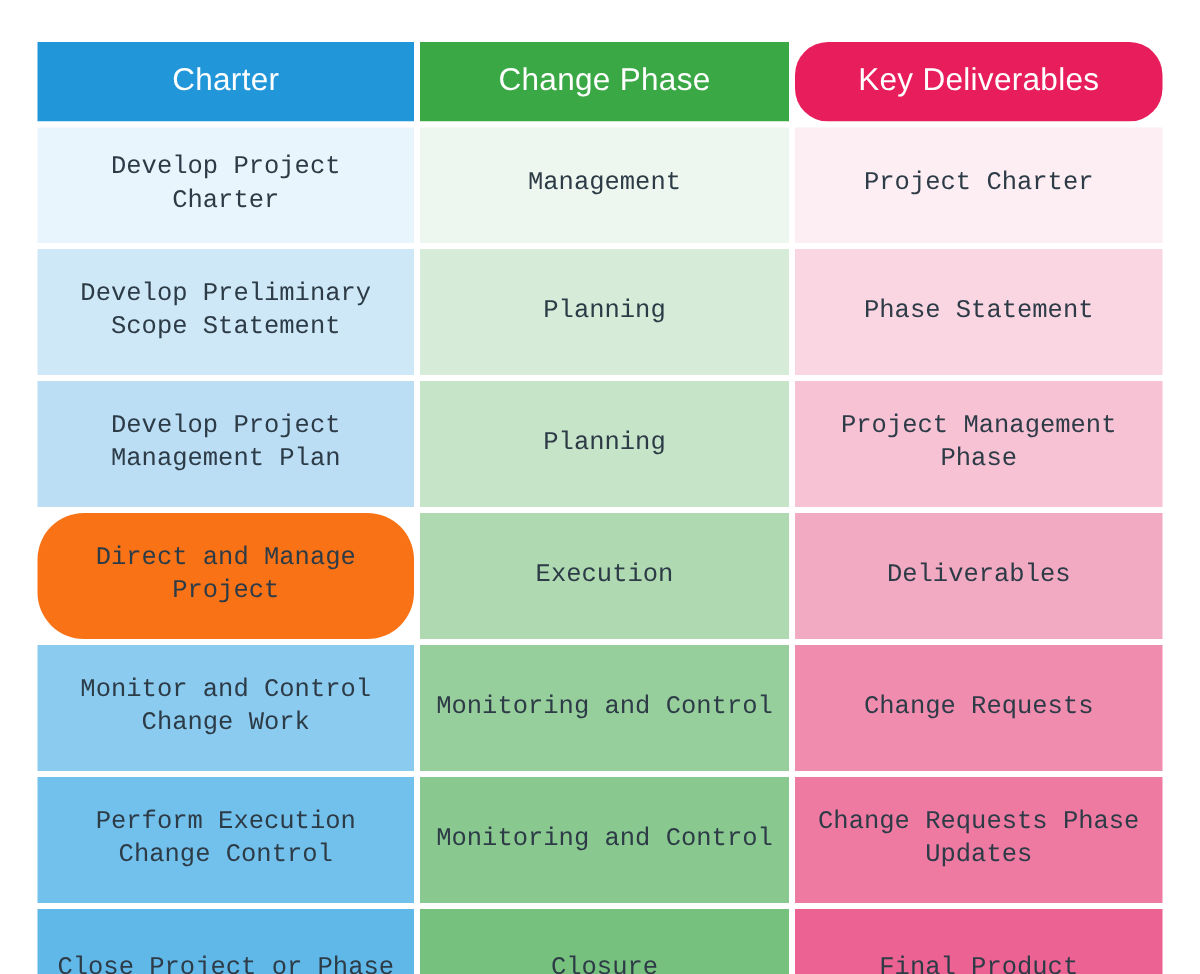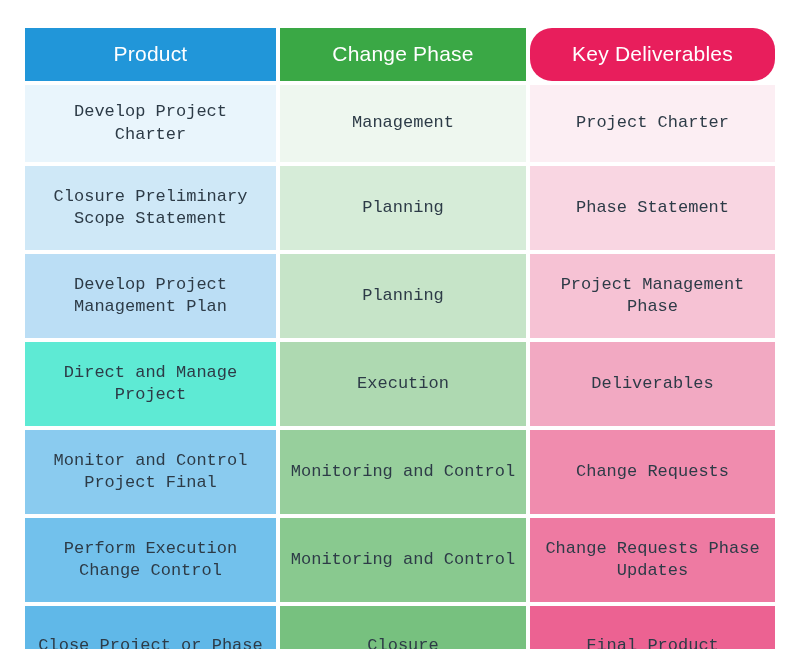--- a/index.html
+++ b/index.html
@@ -75,21 +75,21 @@
   tr.r2 td.cell { height: 72px; }
   tr.r3 td.cell { height: 72px; }
   tr.r4 td.cell { height: 72px; }
   tr.r5 td.cell { height: 72px; }
   tr.r6 td.cell { height: 68px; }
 
   
   .b0 { background: #e9f5fc; }
   .b1 { background: #cfe8f7; }
   .b2 { background: #bbdef5; }
-  .b3 { background: #5eead4; }
+  .b3 { background: #f97316; border-radius: 31px; }
   .b4 { background: #8acbef; }
   .b5 { background: #72c1ec; }
   .b6 { background: #60b8e8; }
 
   
   .g0 { background: #eef7ef; }
   .g1 { background: #d6ecd8; }
   .g2 { background: #c6e4c8; }
   .g3 { background: #aed9b1; }
   .g4 { background: #97cf9c; }
@@ -113,21 +113,21 @@
     <colgroup>
       <col style="width:251px">
       <col style="width:4px">
       <col style="width:246px">
       <col style="width:4px">
       <col style="width:245px">
     </colgroup>
 
     <thead>
       <tr>
-        <th class="hdr-process">Product</th>
+        <th class="hdr-process">Charter</th>
         <th class="gut"></th>
         <th class="hdr-phase">Change Phase</th>
         <th class="gut"></th>
         <th class="hdr-deliverables">Key Deliverables</th>
       </tr>
     </thead>
 
     <tbody>
       <tr class="spacer">
         <td></td>
@@ -147,21 +147,21 @@
 
       <tr class="spacer">
         <td></td>
         <td></td>
         <td></td>
         <td></td>
         <td></td>
       </tr>
 
       <tr class="r1">
-        <td class="cell b1">Closure Preliminary Scope Statement</td>
+        <td class="cell b1">Develop Preliminary Scope Statement</td>
         <td class="gut"></td>
         <td class="cell g1">Planning</td>
         <td class="gut"></td>
         <td class="cell p1">Phase Statement</td>
       </tr>
 
       <tr class="spacer">
         <td></td>
         <td></td>
         <td></td>
@@ -195,21 +195,21 @@
 
       <tr class="spacer">
         <td></td>
         <td></td>
         <td></td>
         <td></td>
         <td></td>
       </tr>
 
       <tr class="r4">
-        <td class="cell b4">Monitor and Control Project Final</td>
+        <td class="cell b4">Monitor and Control Change Work</td>
         <td class="gut"></td>
         <td class="cell g4">Monitoring and Control</td>
         <td class="gut"></td>
         <td class="cell p4">Change Requests</td>
       </tr>
 
       <tr class="spacer">
         <td></td>
         <td></td>
         <td></td>

